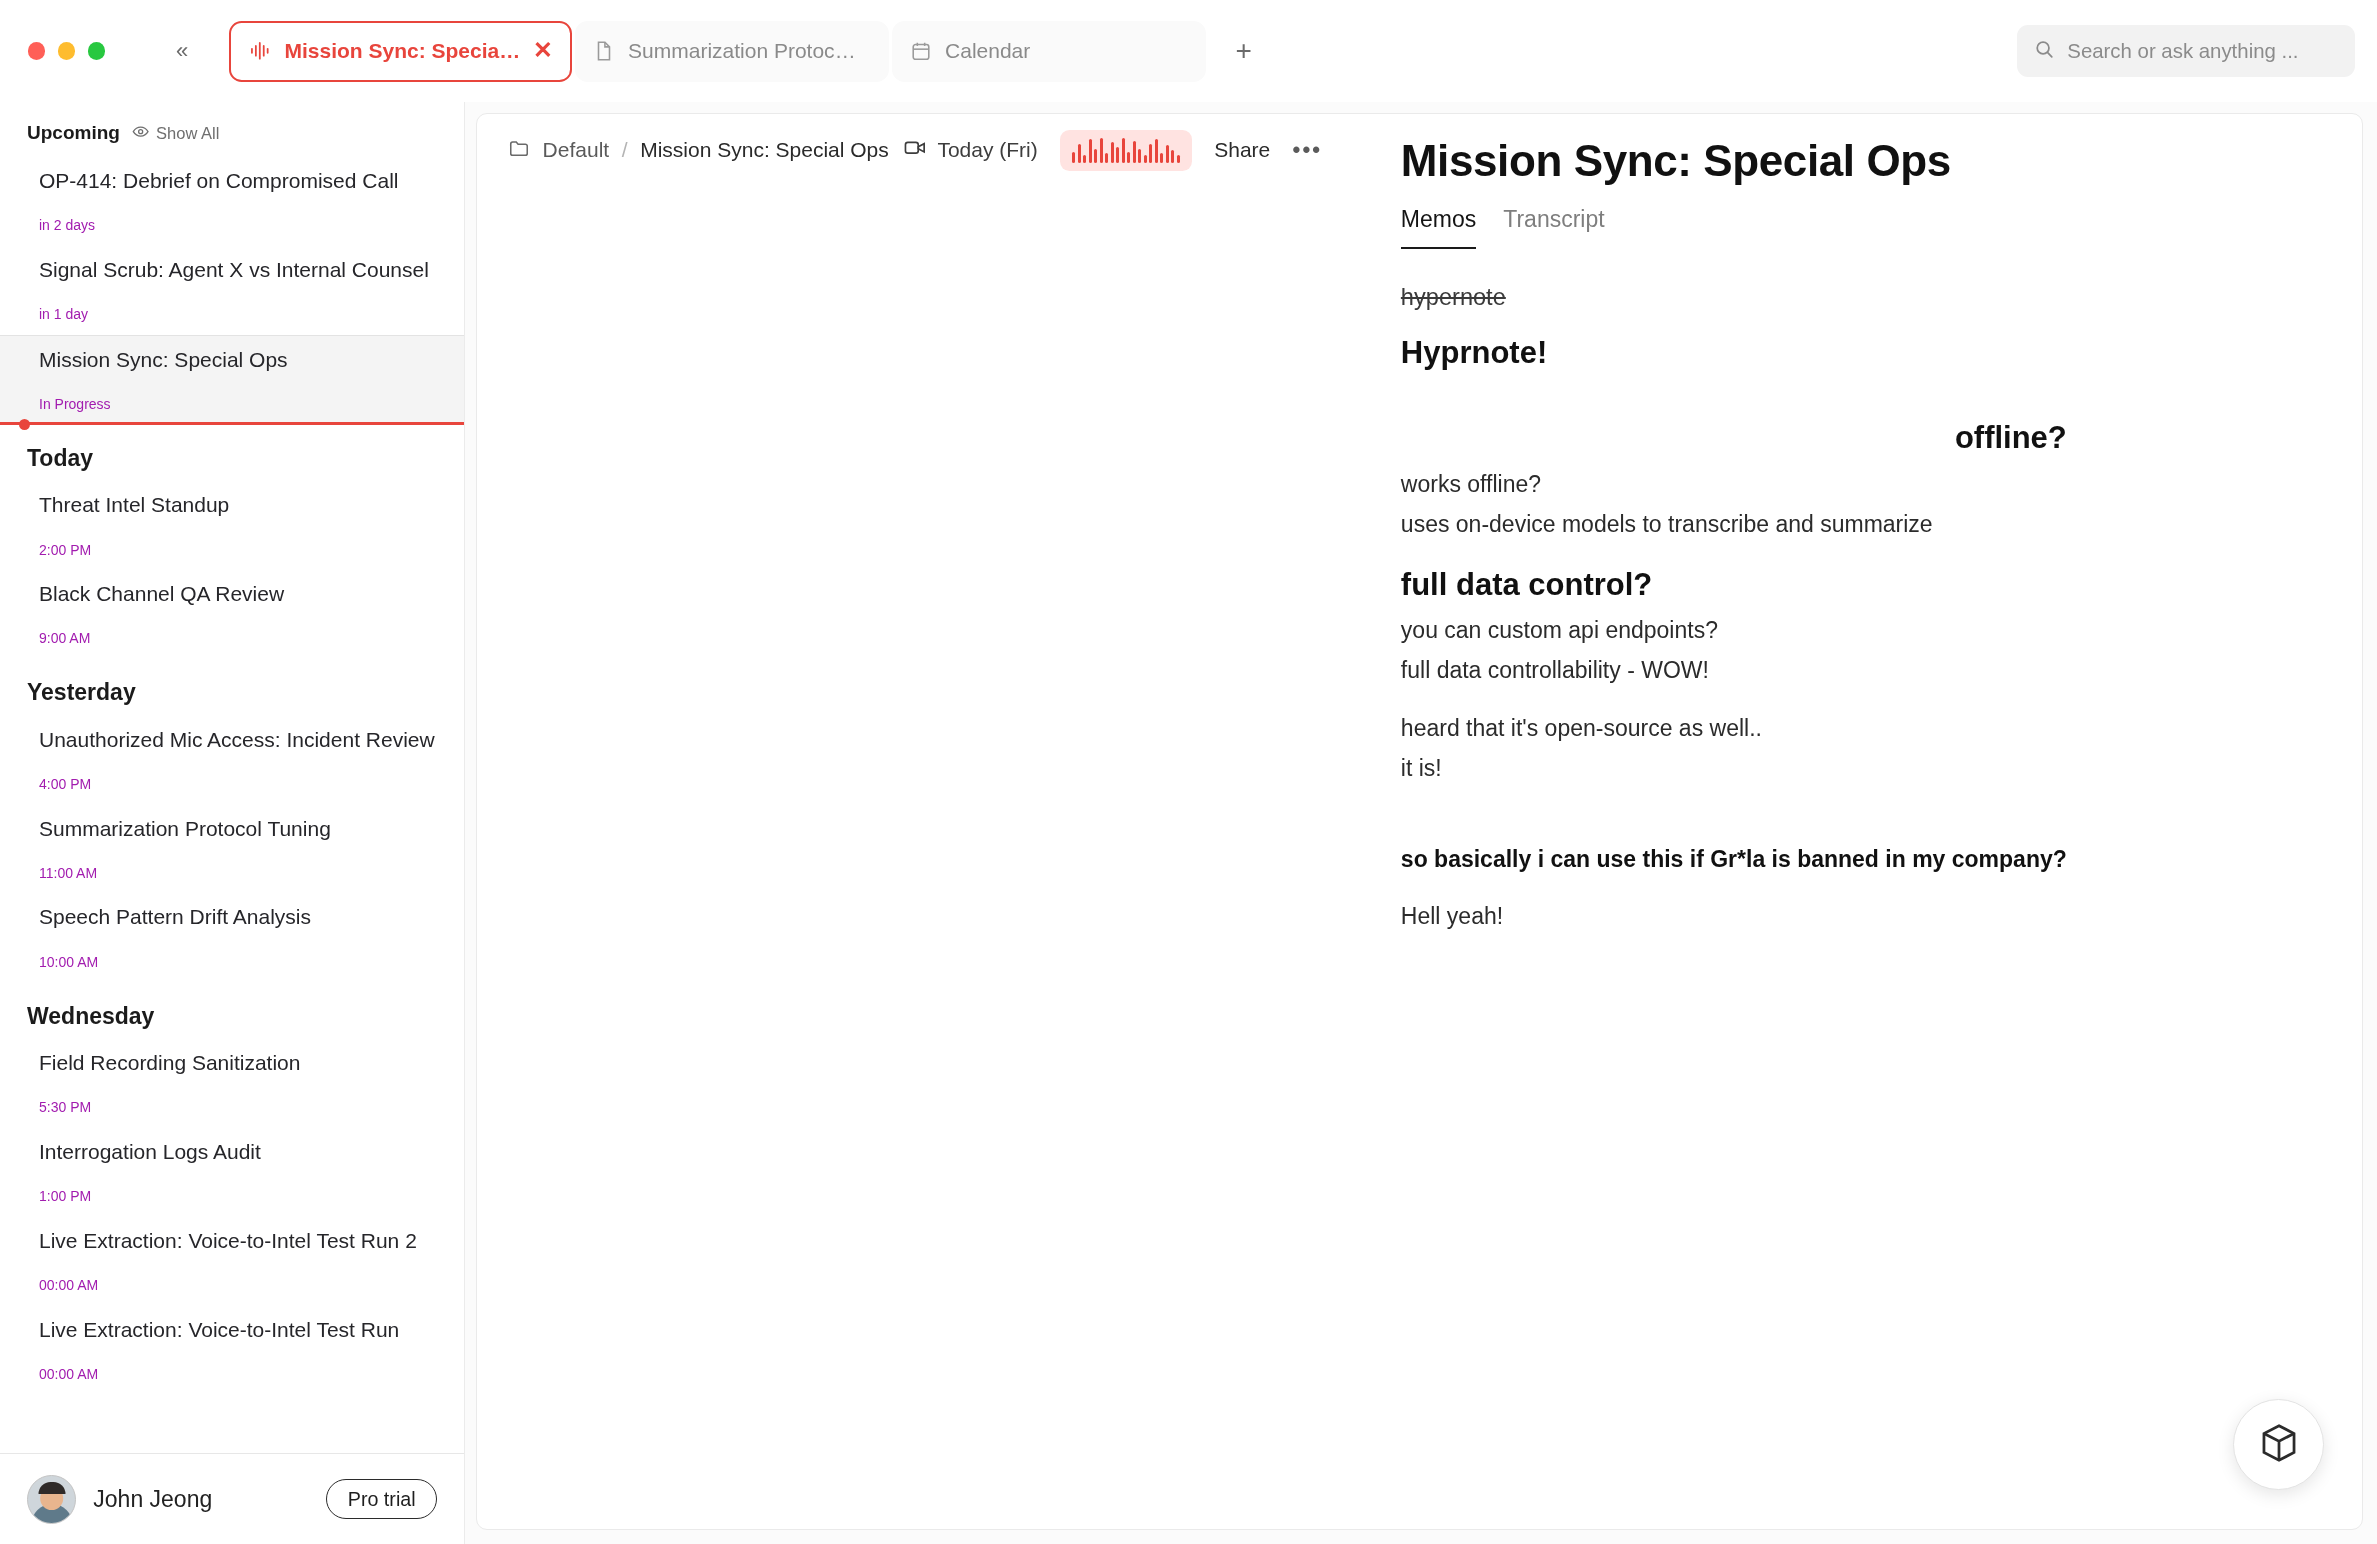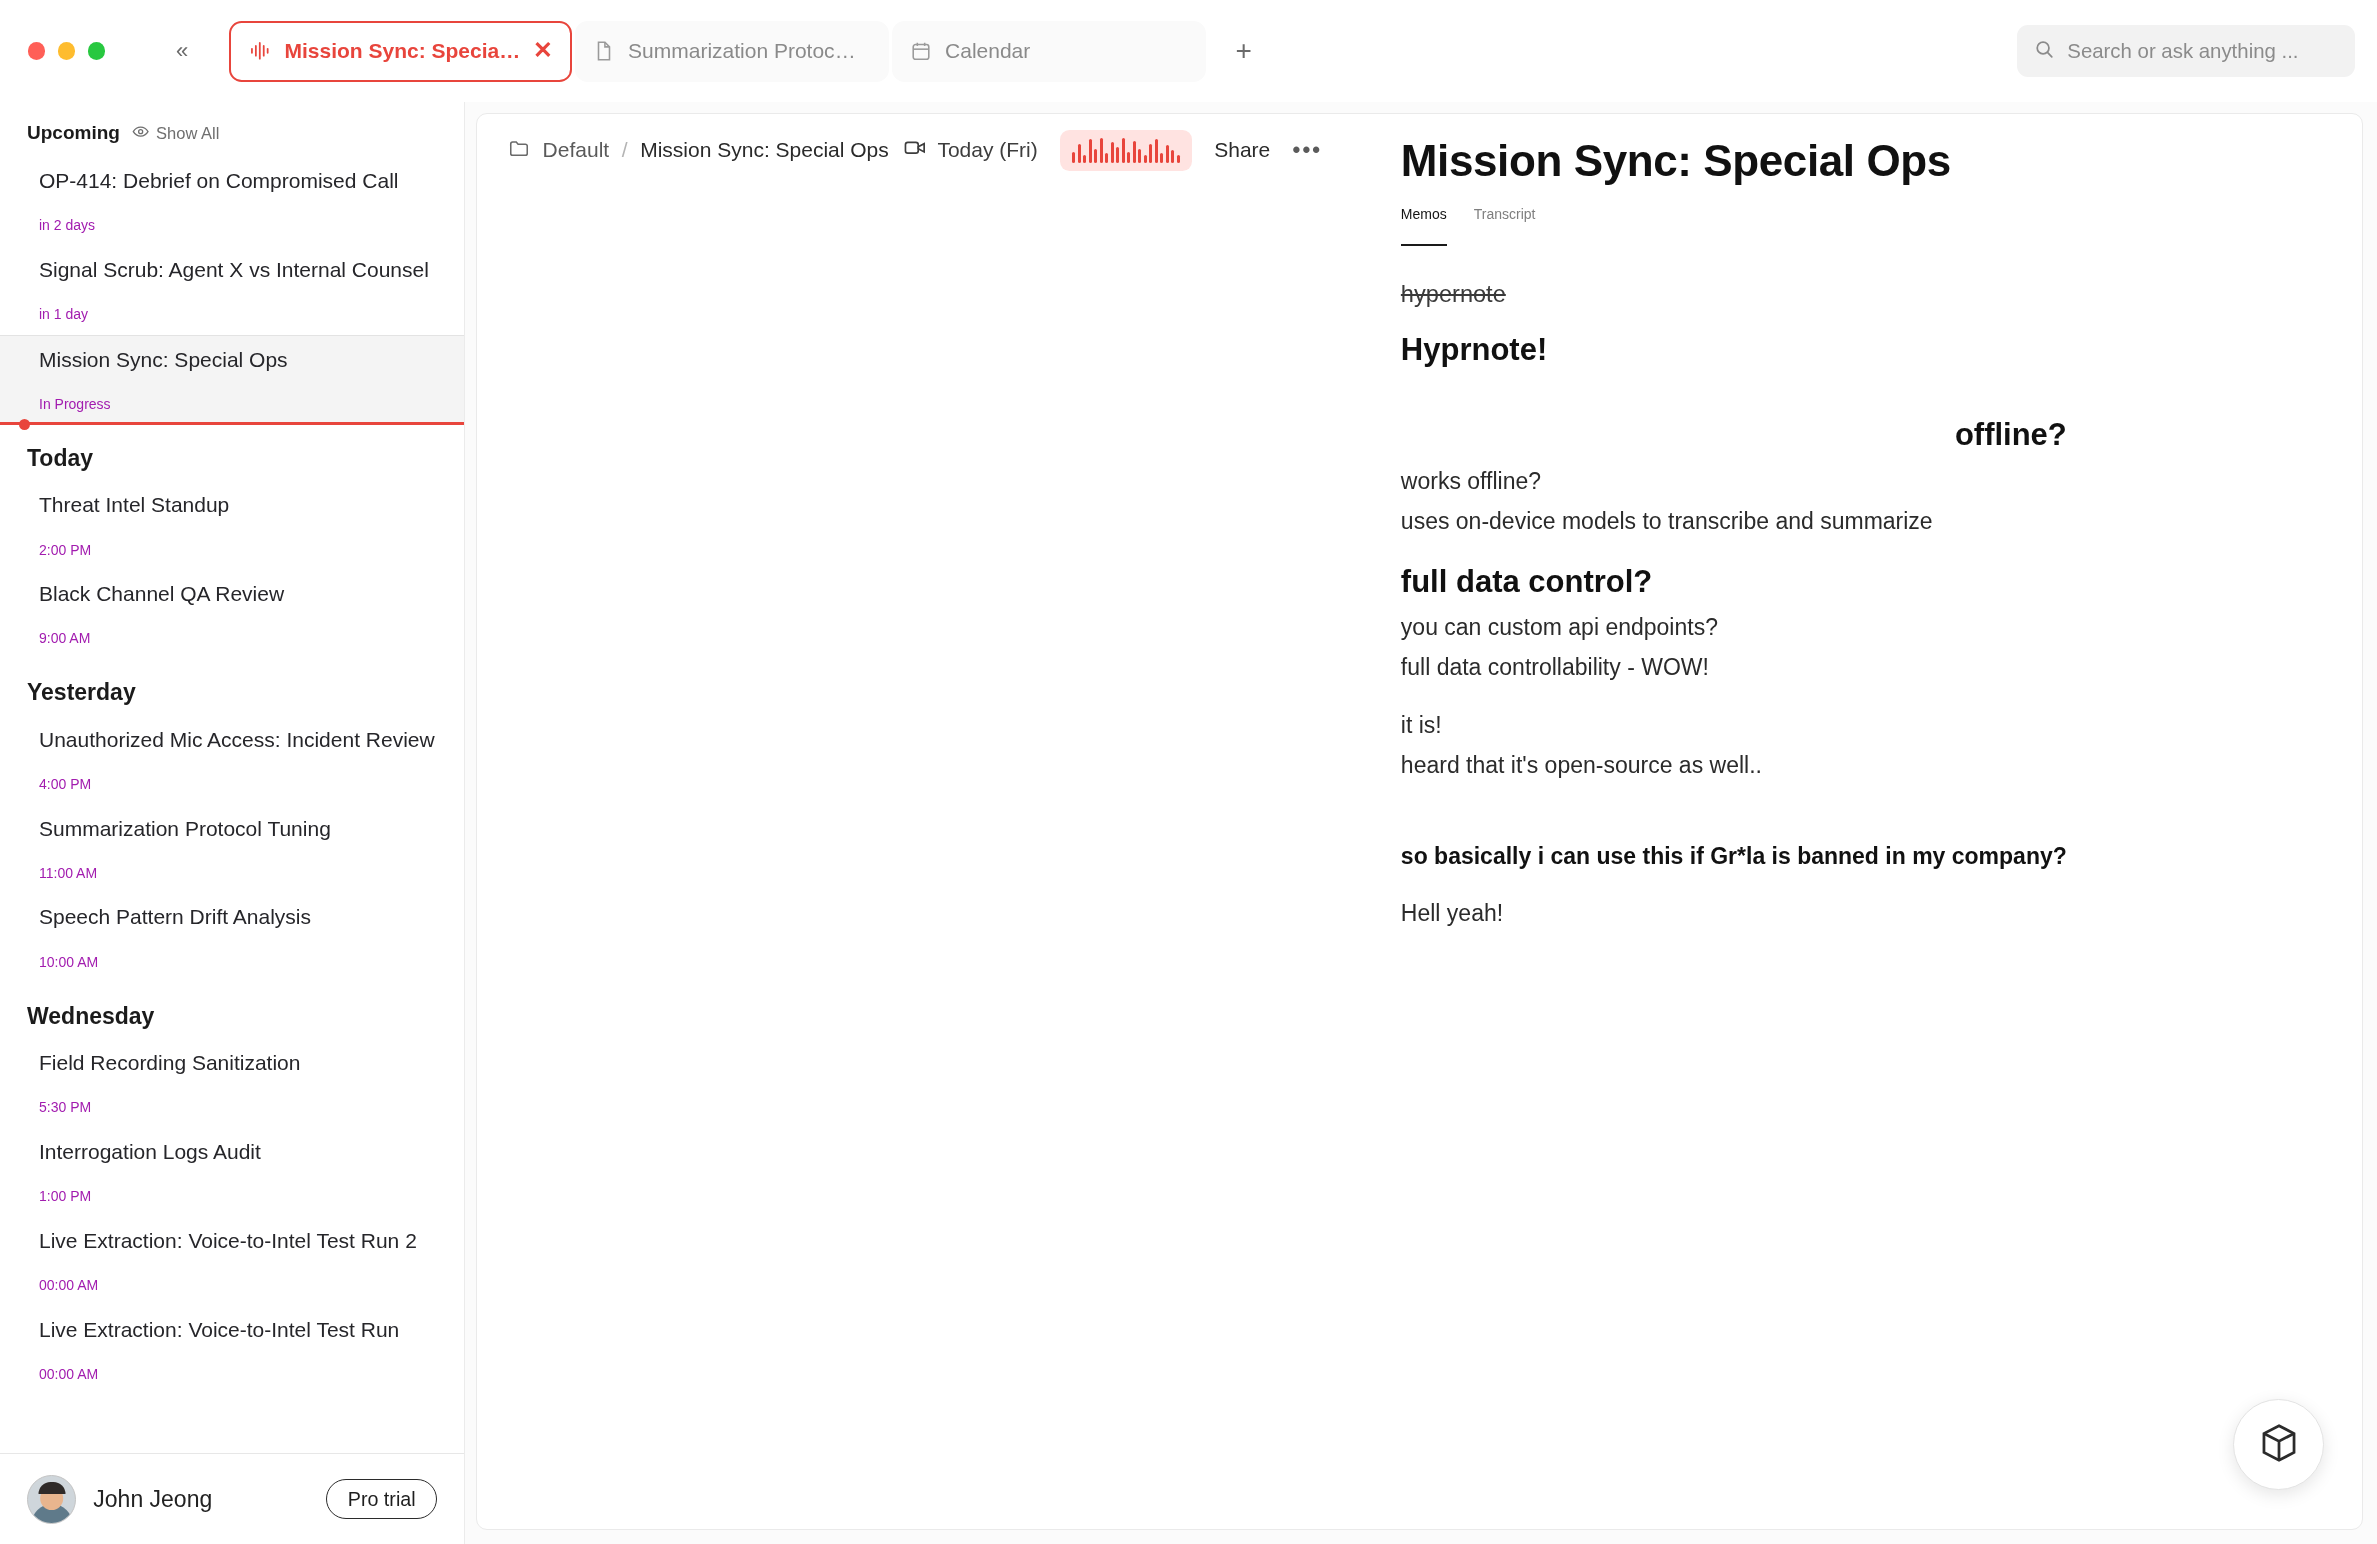--- a/index.html
+++ b/index.html
@@ -308,23 +308,23 @@
     letter-spacing: -0.4px;
     color: #111;
     margin-bottom: 20.4px;
   }
   .subtabs {
     display: flex;
     gap: 27px;
     margin-bottom: 35px;
   }
   .subtab {
-    font-size: 14px;
+    font-size: 23px;
     color: #7e7e7e;
-    padding-bottom: 22px;
+    padding-bottom: 14px;
   }
   .subtab.active {
     color: #141414;
     border-bottom: 2.4px solid #1a1a1a;
   }
   .strike {
     font-size: 23.6px;
     color: #3a3a3a;
     text-decoration: line-through;
     margin-bottom: 23.6px;
@@ -577,22 +577,22 @@
           <div class="strike">hypernote</div>
 
           <h2>Hyprnote!</h2>
           <h2 class="sp">offline?</h2>
           <p>works offline?</p>
           <p class="block">uses on-device models to transcribe and summarize</p>
 
           <h2>full data control?</h2>
           <p>you can custom api endpoints?</p>
           <p class="block">full data controllability - WOW!</p>
+          <p>heard that it's open-source as well..</p>
           <p>it is!</p>
-          <p>heard that it's open-source as well..</p>
 
           <div class="gap-lg"></div>
 
           <p class="bold block">so basically i can use this if Gr*la is banned in my company?</p>
           <p>Hell yeah!</p>
         </div>
 
         <div class="fab">
           <span>
             <svg width="44" height="44" viewBox="0 0 24 24">

